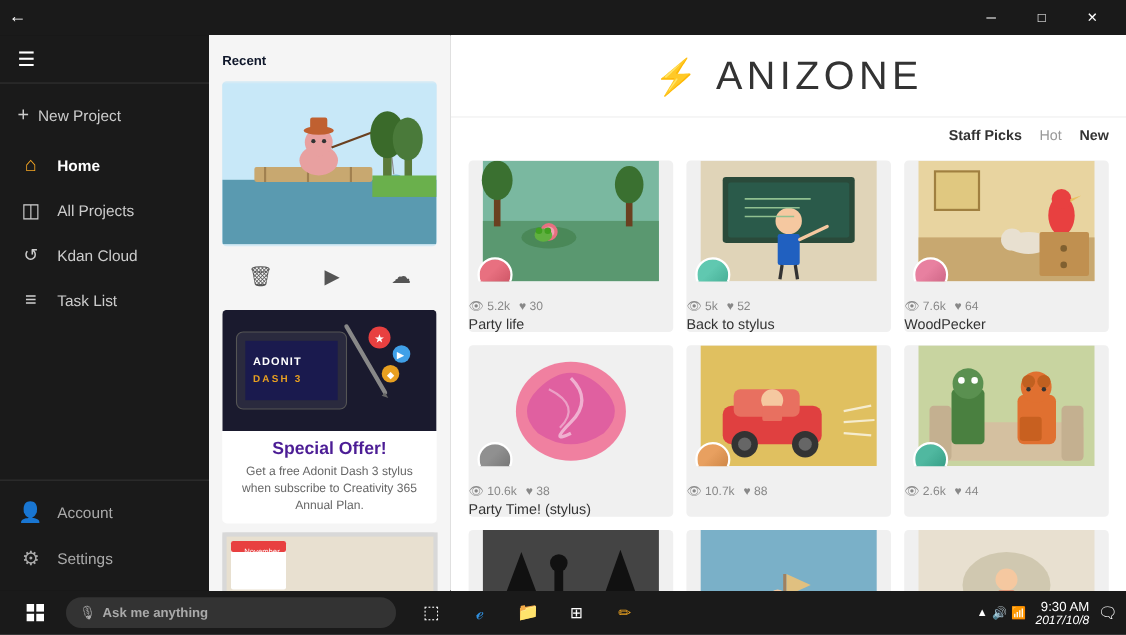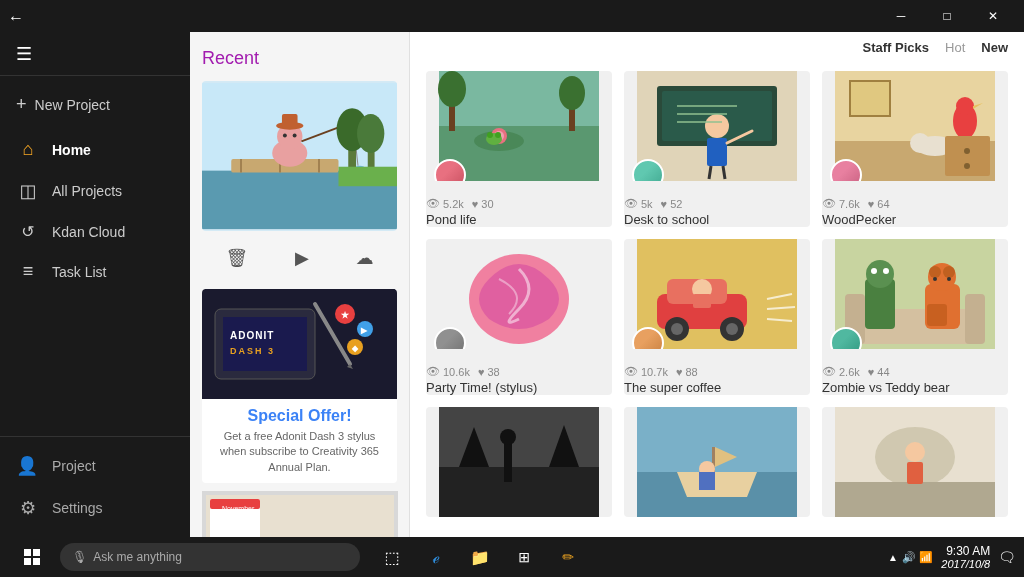--- a/index.html
+++ b/index.html
@@ -88,23 +88,23 @@
     
     .recent-panel {
       width: 220px;
       background: #f5f5f5;
       padding: 16px 12px;
       flex-shrink: 0;
       overflow-y: auto;
       border-right: 1px solid #e0e0e0;
     }
     .recent-title {
-      font-size: 18px;
-      font-weight: 400;
-      color: #a21caf;
+      font-size: 12px;
+      font-weight: 700;
+      color: #0f172a;
       margin-bottom: 12px;
     }
     .recent-thumbnail {
       width: 100%;
       height: 150px;
       background: #d4eaf5;
       border-radius: 4px;
       margin-bottom: 8px;
       overflow: hidden;
       position: relative;
@@ -132,21 +132,21 @@
     .special-offer-img {
       width: 100%;
       height: 110px;
       background: #1a1a2e;
       position: relative;
       overflow: hidden;
     }
     .special-offer-title {
       font-size: 16px;
       font-weight: 600;
-      color: #3b82f6;
+      color: #4c1d95;
       padding: 8px 8px 4px;
     }
     .special-offer-text {
       font-size: 11px;
       color: #666;
       padding: 0 8px 8px;
       line-height: 1.4;
     }
     .more-recent {
       margin-top: 8px;
@@ -253,21 +253,21 @@
       flex: 1;
       max-width: 300px;
       height: 28px;
       background: #333;
       border-radius: 14px;
       display: flex;
       align-items: center;
       padding: 0 12px;
       gap: 6px;
     }
-    .taskbar-search-text { font-size: 12px; color: #aaa; }
+    .taskbar-search-text { font-size: 12px; color: #aaa; font-weight: bold; }
     .taskbar-apps { display: flex; align-items: center; gap: 4px; margin-left: 8px; }
     .taskbar-app { width: 40px; height: 40px; display: flex; align-items: center; justify-content: center; cursor: pointer; color: #fff; font-size: 16px; }
     .taskbar-right { margin-left: auto; display: flex; align-items: center; gap: 8px; color: #fff; font-size: 11px; }
     .taskbar-time { display: flex; flex-direction: column; align-items: flex-end; }
     .taskbar-clock { font-size: 12px; }
     .taskbar-date { font-size: 11px; font-style: italic; }
     .taskbar-sys { display: flex; align-items: center; gap: 4px; }
 
     
     .av-pink { background: linear-gradient(135deg, #e87080 40%, #c85060 100%); }
@@ -338,21 +338,21 @@
         <span>Kdan Cloud</span>
       </div>
       <div class="sidebar-item">
         <span class="sidebar-icon">≡</span>
         <span>Task List</span>
       </div>
     </div>
     <div class="sidebar-bottom">
       <div class="sidebar-item">
         <span class="sidebar-icon" style="font-size:18px;">👤</span>
-        <span>Project</span>
+        <span>Account</span>
       </div>
       <div class="sidebar-item">
         <span class="sidebar-icon">⚙</span>
         <span>Settings</span>
       </div>
     </div>
   </div>
 
   <div class="main-content">
     <div class="content-area">
@@ -435,20 +435,26 @@
 
             <rect x="8" y="8" width="50" height="44" fill="#fff" rx="2"></rect>
             <rect x="8" y="8" width="50" height="10" fill="#e84040" rx="2"></rect>
             <text x="20" y="20" font-family="Arial" font-size="7" fill="#fff">November</text>
           </svg>
         </div>
       </div>
 
       <div class="anizone-panel">
         <div class="anizone-content-wrapper">
+          <div class="anizone-header">
+            <div class="anizone-logo">
+              <span style="font-size:32px;">⚡</span>
+              <span>ANIZONE</span>
+            </div>
+          </div>
 
           <div class="staff-picks-header">
             <span class="staff-picks-label">Staff Picks</span>
             <span class="staff-picks-tab">Hot</span>
             <span class="staff-picks-tab" style="color:#333;font-weight:600;text-align:center;">New</span>
           </div>
 
           <div class="animation-grid">
 
             <div class="animation-card">
@@ -476,21 +482,21 @@
                 <div class="animation-stats">
                   <span class="stat-item">
                     <span>👁</span>
                     <span>5.2k</span>
                   </span>
                   <span class="stat-item">
                     <span>♥</span>
                     <span>30</span>
                   </span>
                 </div>
-                <div class="animation-title">Pond life</div>
+                <div class="animation-title">Party life</div>
               </div>
             </div>
 
             <div class="animation-card">
               <div class="animation-thumb">
                 <svg width="100%" height="110" viewBox="0 0 160 110">
                   <rect width="160" height="110" fill="#e0d4b8"></rect>
 
                   <rect x="20" y="15" width="120" height="60" fill="#2a4a3a" rx="3"></rect>
                   <rect x="25" y="20" width="110" height="50" fill="#2a5a4a" rx="2"></rect>
@@ -513,21 +519,21 @@
                 <div class="animation-stats">
                   <span class="stat-item">
                     <span>👁</span>
                     <span>5k</span>
                   </span>
                   <span class="stat-item">
                     <span>♥</span>
                     <span>52</span>
                   </span>
                 </div>
-                <div class="animation-title">Desk to school</div>
+                <div class="animation-title">Back to stylus</div>
               </div>
             </div>
 
             <div class="animation-card">
               <div class="animation-thumb">
                 <svg width="100%" height="110" viewBox="0 0 160 110">
                   <rect width="160" height="110" fill="#e8d4a0"></rect>
 
                   <rect y="70" width="160" height="40" fill="#c8a870"></rect>
 
@@ -615,21 +621,20 @@
                 <div class="animation-stats">
                   <span class="stat-item">
                     <span>👁</span>
                     <span>10.7k</span>
                   </span>
                   <span class="stat-item">
                     <span>♥</span>
                     <span>88</span>
                   </span>
                 </div>
-                <div class="animation-title">The super coffee</div>
               </div>
             </div>
 
             <div class="animation-card">
               <div class="animation-thumb">
                 <svg width="100%" height="110" viewBox="0 0 160 110">
                   <rect width="160" height="110" fill="#c8d4a0"></rect>
 
                   <rect x="10" y="70" width="140" height="35" fill="#d4c0a0" rx="6"></rect>
                   <rect x="10" y="55" width="20" height="50" fill="#c4b090" rx="4"></rect>
@@ -655,21 +660,20 @@
                 <div class="animation-stats">
                   <span class="stat-item">
                     <span>👁</span>
                     <span>2.6k</span>
                   </span>
                   <span class="stat-item">
                     <span>♥</span>
                     <span>44</span>
                   </span>
                 </div>
-                <div class="animation-title">Zombie vs Teddy bear</div>
               </div>
             </div>
 
             <div class="animation-card">
               <div class="animation-thumb">
                 <svg width="100%" height="110" viewBox="0 0 160 110">
                   <rect width="160" height="110" fill="#444"></rect>
 
                   <rect y="60" width="160" height="50" fill="#222"></rect>
 

